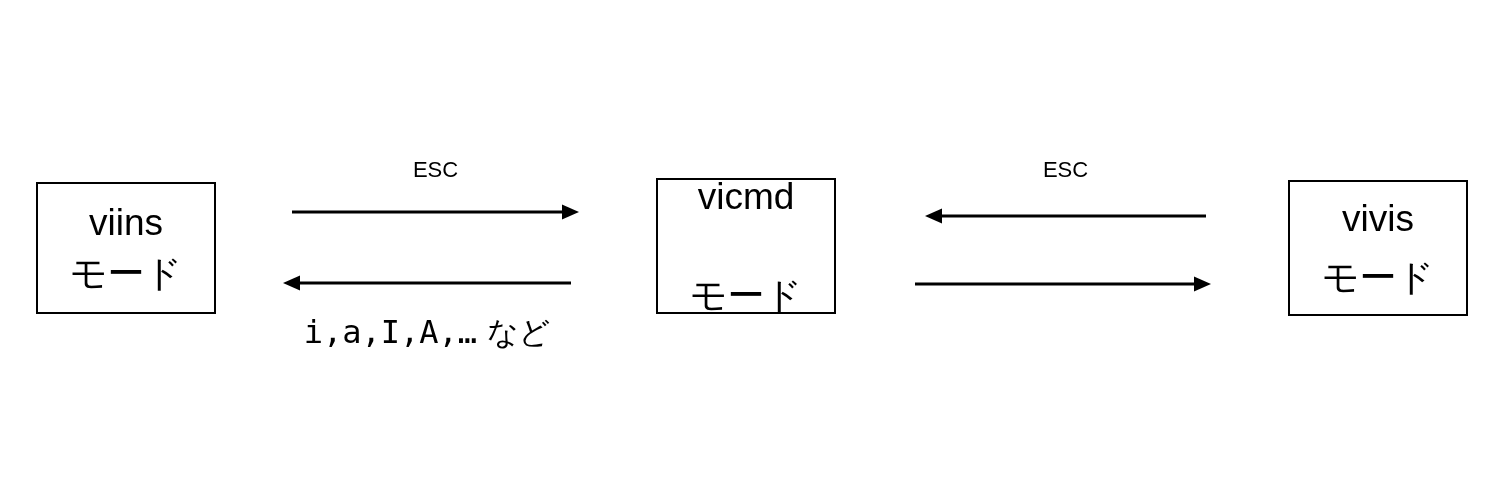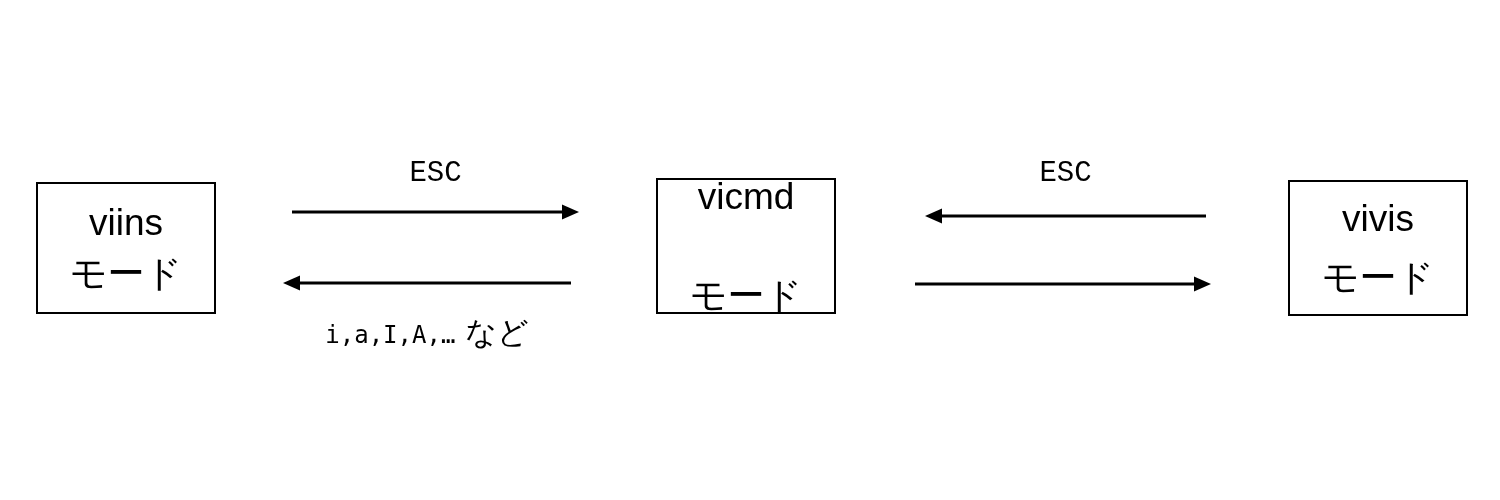--- a/index.html
+++ b/index.html
@@ -66,32 +66,32 @@
   #arrow-vivis-to-vicmd { left: 925px; top: 204px; width: 281px; }
   #arrow-vicmd-to-vivis { left: 915px; top: 272px; width: 296px; }
 
   
   .arrow-label {
     position: absolute;
     white-space: nowrap;
     text-align: center;
   }
   .label-esc {
-    font-family: Liberation Mono, monospace;
-    font-size: 29px;
+    font-family: Liberation Sans, sans-serif;
+    font-size: 22px;
     font-weight: 400;
   }
   .label-keys {
     font-family: "DejaVu Sans", sans-serif;
     font-size: 29px;
     font-weight: 400;
   }
   .label-keys .keys {
     font-family: "DejaVu Sans Mono", monospace;
-    font-size: 24px;
+    font-size: 32px;
   }
   .label-keys .nado {
     font-family: "DejaVu Sans", sans-serif;
     font-size: 31px;
   }
 
   #label-esc-left    { left: 292px; top: 157px; width: 287px; }
   #label-esc-right   { left: 925px; top: 157px; width: 281px; }
   #label-keys-left   { left: 283px; top: 312px; width: 288px; }
   #label-keys-right  { left: 915px; top: 312px; width: 296px; }

